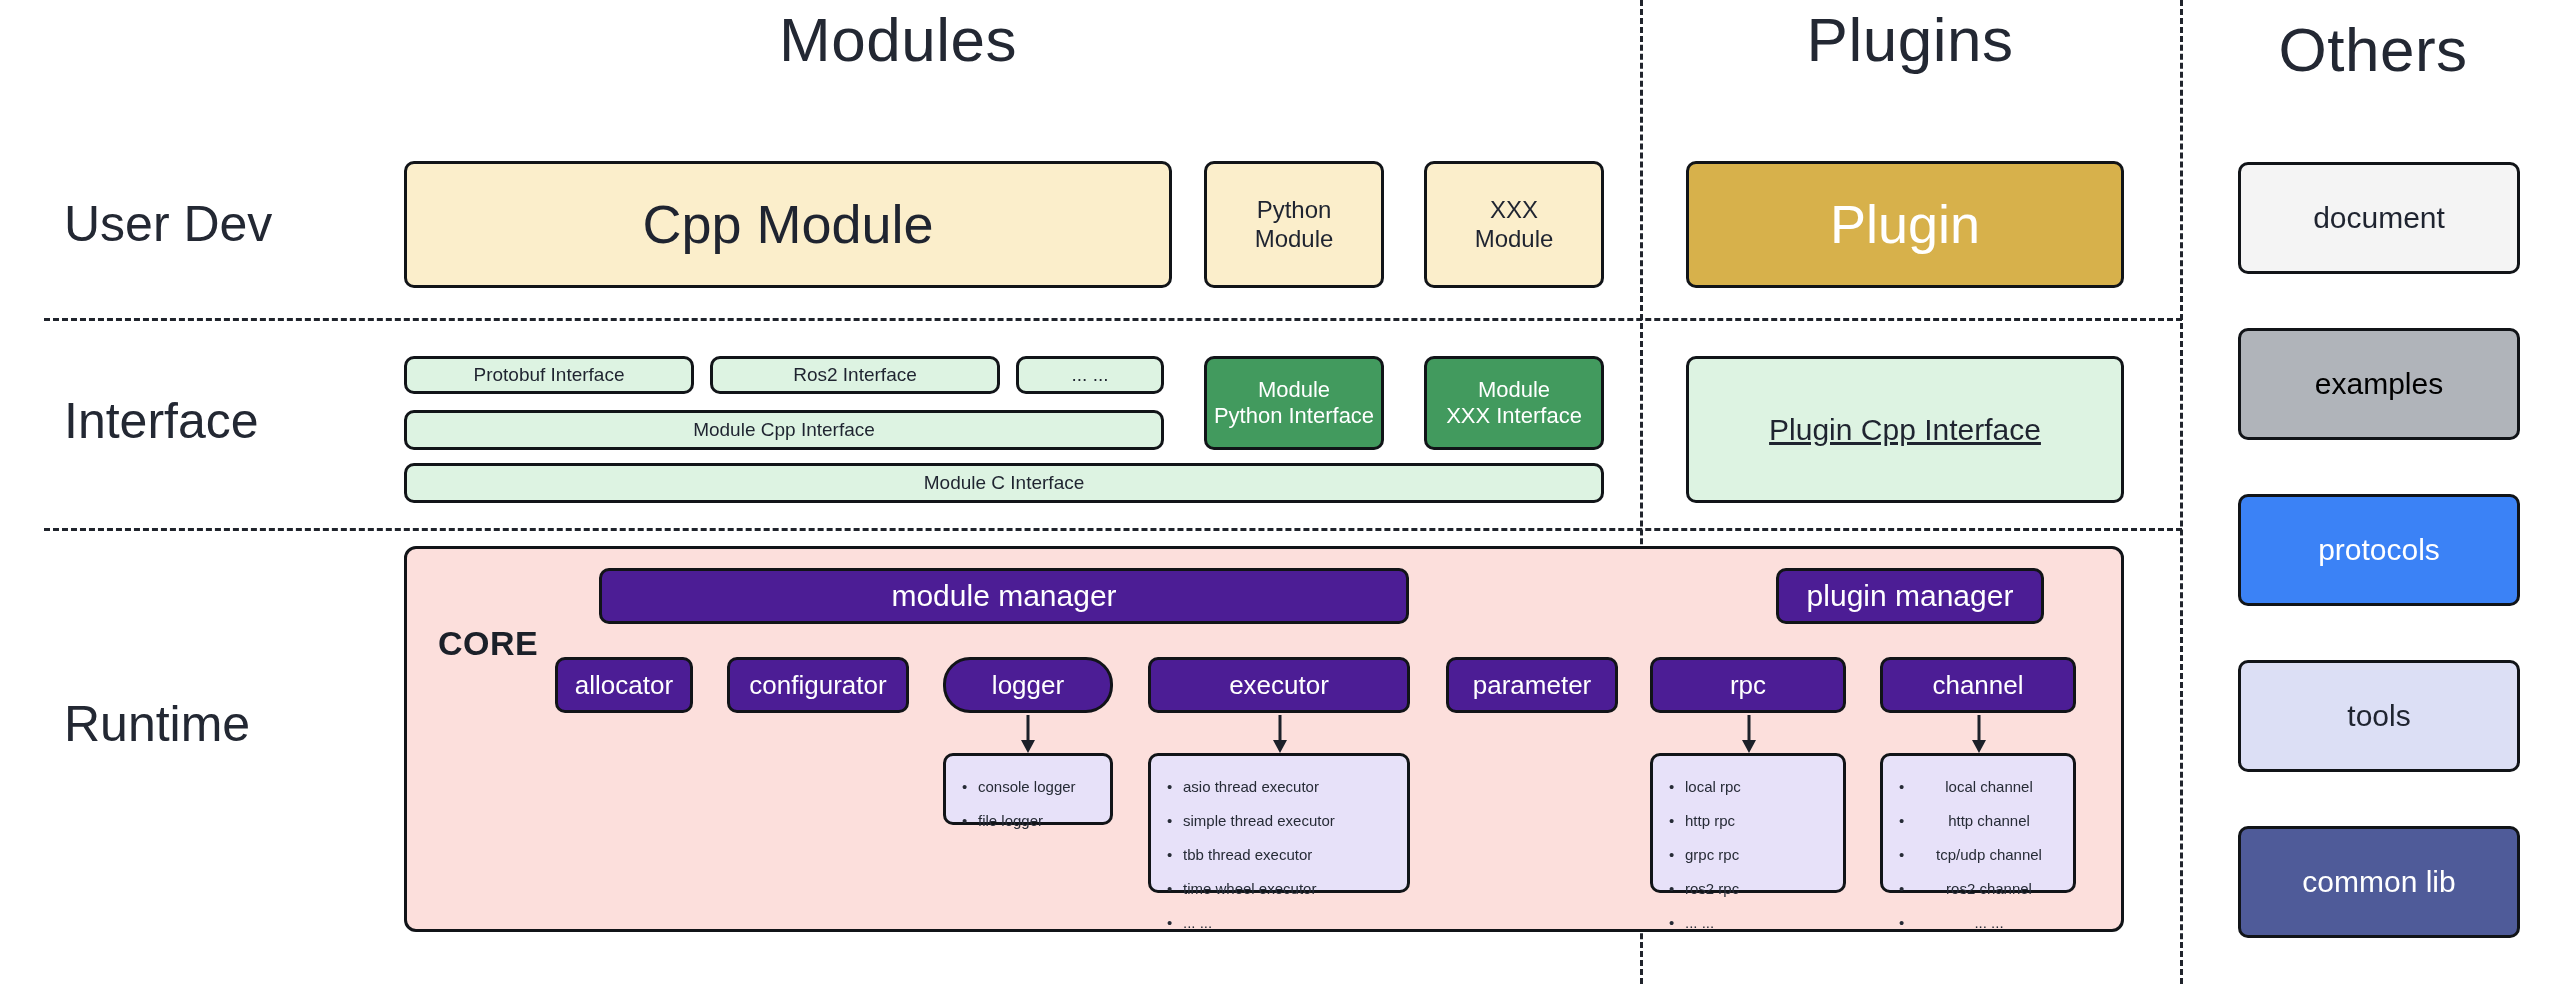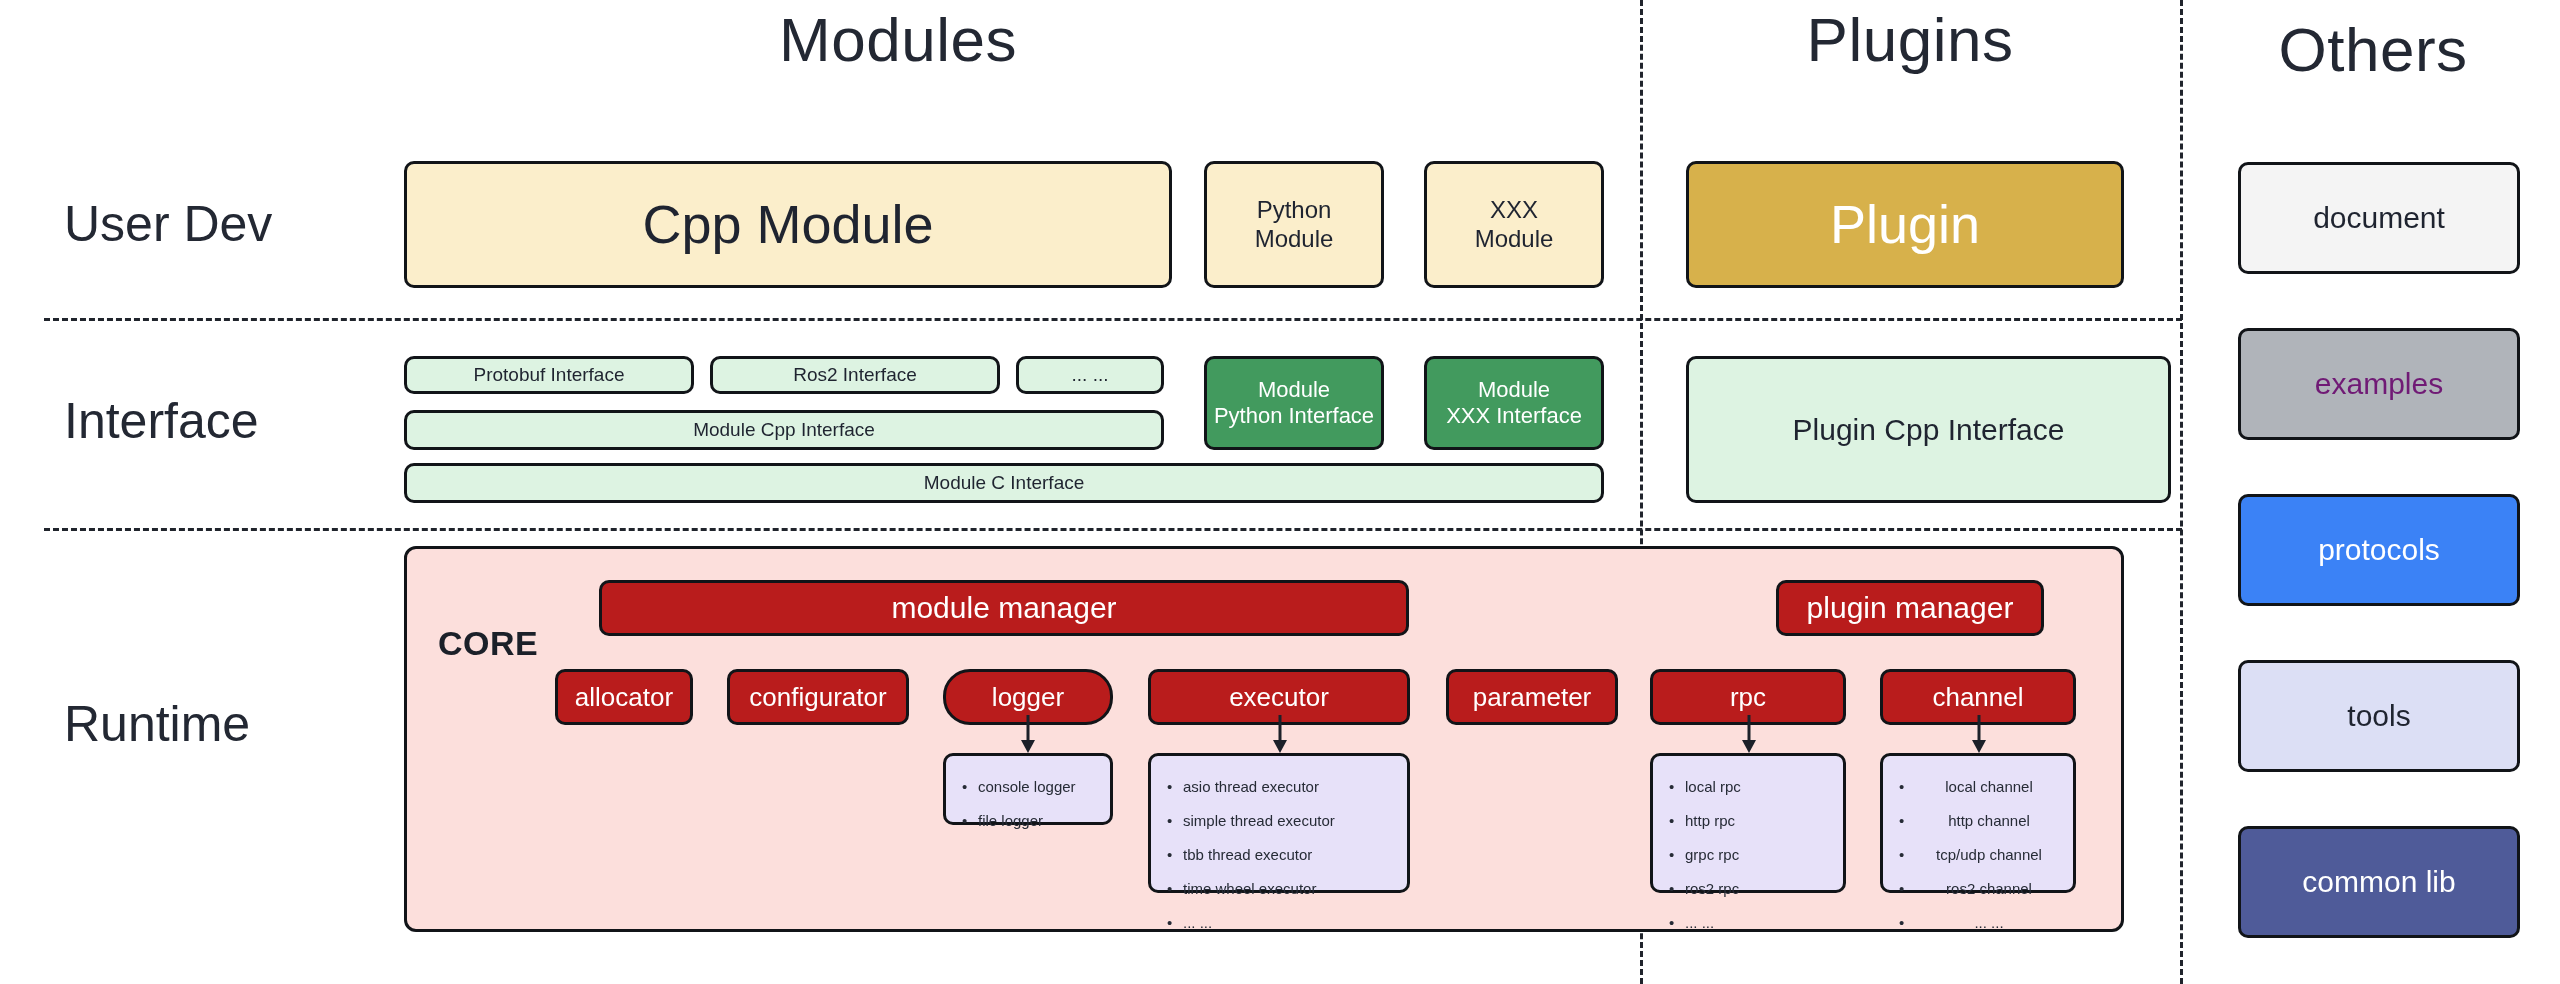--- a/index.html
+++ b/index.html
@@ -64,23 +64,23 @@
     font-weight: 400;
     color: #232833;
     white-space: nowrap;
   }
 
   
   .n-cream   { background: #fbeecb; color: #1f2430; }
   .n-gold    { background: #d7b14b; color: #ffffff; }
   .n-mint    { background: #ddf3e2; color: #1f2430; }
   .n-green   { background: #429a5e; color: #ffffff; }
-  .n-red     { background: #b91c1c; color: #ffffff; margin-top: 12px; }
+  .n-red     { background: #4c1d95; color: #ffffff; }
   .n-white   { background: #f4f4f4; color: #1f2430; }
-  .n-grey    { background: #b0b4ba; color: #701a75; }
+  .n-grey    { background: #b0b4ba; color: #000000; }
   .n-dgrey   { background: #3b82f6; color: #ffffff; }
   .n-periw   { background: #dcdff5; color: #1f2430; }
   .n-blue    { background: #4f5b99; color: #ffffff; }
 
   
   .core-panel {
     position: absolute;
     box-sizing: border-box;
     background: #fcdfdc;
     border: 3px solid #111418;
@@ -177,21 +177,21 @@
   <div class="node n-mint fs-19" style="left:1016px; top:356px; width:148px; height:38px;">... ...</div>
 
   <div class="node n-mint fs-19" style="left:404px; top:410px; width:760px; height:40px;">Module Cpp Interface</div>
   <div class="node n-mint fs-19" style="left:404px; top:463px; width:1200px; height:40px;">Module C Interface</div>
 
   <div class="node n-green fs-22" style="left:1204px; top:356px; width:180px; height:94px;">Module
 Python Interface</div>
   <div class="node n-green fs-22" style="left:1424px; top:356px; width:180px; height:94px;">Module
 XXX Interface</div>
 
-  <div class="node n-mint fs-30" style="left:1686px; top:356px; width:485px; height:147px;">Plugin Cpp Interface</div>
+  <div class="node n-mint fs-30" style="left:1686px; top:356px; width:438px; height:147px;text-decoration:underline;">Plugin Cpp Interface</div>
 
   <div class="core-panel" style="left:404px; top:546px; width:1720px; height:386px;"></div>
   <div class="core-label" style="left:438px; top:624px;">CORE</div>
 
   <div class="node n-red fs-30" style="left:599px; top:568px; width:810px; height:56px;">module manager</div>
   <div class="node n-red fs-30" style="left:1776px; top:568px; width:268px; height:56px;">plugin manager</div>
 
   <div class="node n-red fs-26" style="left:555px; top:657px; width:138px; height:56px;">allocator</div>
   <div class="node n-red fs-26" style="left:727px; top:657px; width:182px; height:56px;">configurator</div>
   <div class="node n-red fs-26" style="left:943px; top:657px; width:170px; height:56px;border-radius:27px;">logger</div>

